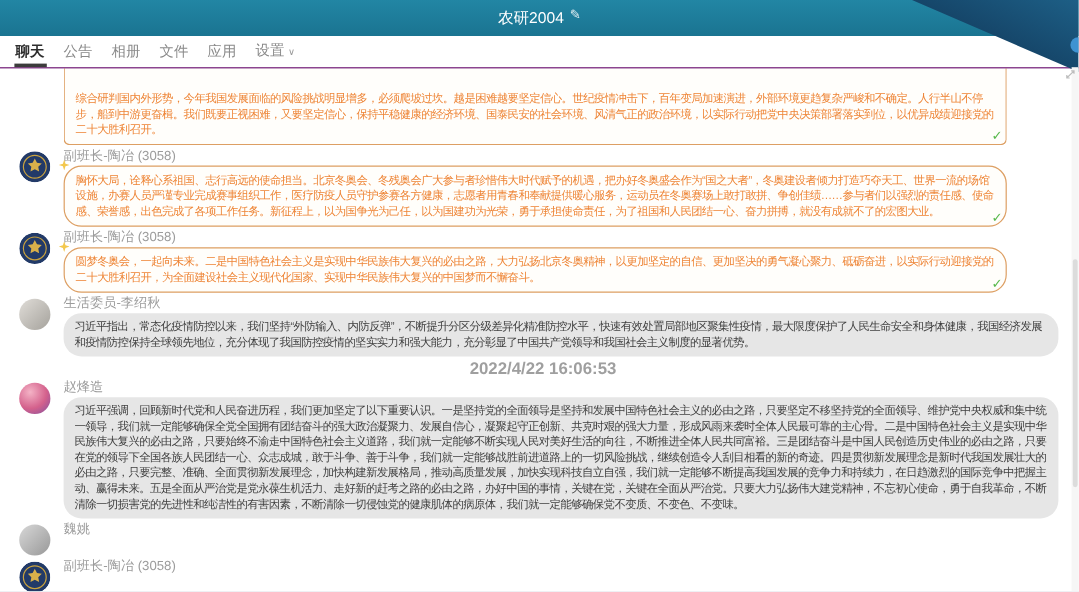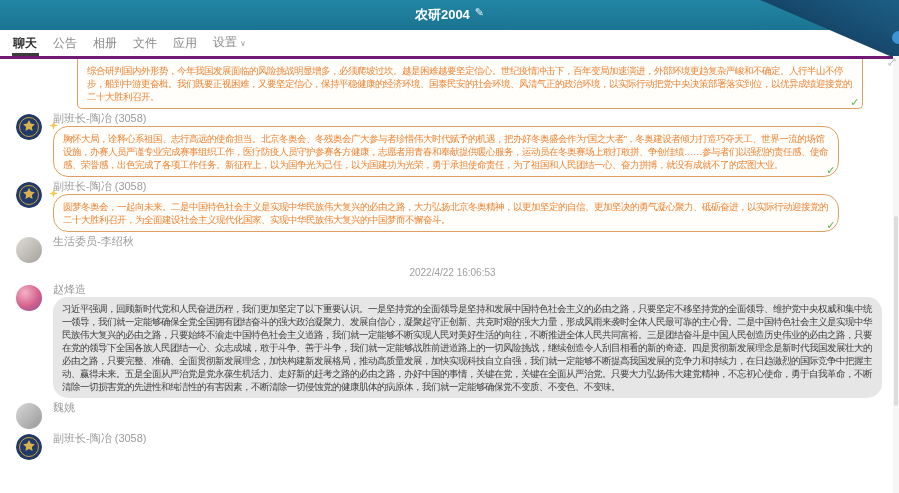--- a/index.html
+++ b/index.html
@@ -4,32 +4,32 @@
 <style>
   * { margin:0; padding:0; box-sizing:content-box; }
   html,body { background:#dfe3e8; }
   body { font-family:"Liberation Sans","DejaVu Sans",sans-serif; }
   .screen { position:relative; width:899px; height:493px; background:#fff; overflow:hidden; }
 
   
   .titlebar { position:absolute; top:0; left:0; right:0; height:30px;
               background:linear-gradient(180deg,#2286a4,#1a7491); z-index:2;
               display:flex; align-items:center; justify-content:center; }
-  .title-wrap { display:flex; gap:5px; color:#fff; font-size:13px;font-weight:bold; }
+  .title-wrap { display:flex; gap:5px; color:#fff; font-size:13px; }
   .pencil { font-size:11px; color:#e8f2f6; cursor:pointer; }
 
   
   .corner { position:absolute; top:0; left:760px; width:139px; height:60px; z-index:5;
             background:linear-gradient(205deg,#1d5f86 0%,#123a5c 75%);
             clip-path:polygon(0 0,100% 0,100% 100%); }
 
   
   .tabbar { position:absolute; top:30px; left:0; right:0; height:26px; background:#fff;
             display:flex; align-items:center; padding-left:13px; gap:16px;
-            border-bottom:3px solid #701a75; z-index:3; }
+            border-bottom:1px solid #701a75; z-index:3; }
   .tab { font-size:12px; color:#8a8a8a; cursor:pointer; position:relative; line-height:26px; }
   .tab.active { color:#2e2e2e; font-weight:bold; }
   .tab.active::after { content:""; position:absolute; left:-1px; bottom:0; width:27px; height:3px; background:#3c3c3c; }
   .chev { font-size:8px; color:#9a9a9a; margin-left:3px; }
 
   .edge-widget { position:absolute; top:31px; right:0; width:7px; height:13px;
                  background:#3f93d2; border-radius:7px 0 0 7px; z-index:7; cursor:pointer; }
   .expand-ic { position:absolute; top:58px; right:3px; z-index:7; cursor:pointer; }
 
   
@@ -45,28 +45,28 @@
   .avatar.photo2 { background:linear-gradient(135deg,#d8d8d8,#989898); }
   .avatar.colorful { background:radial-gradient(circle at 35% 30%,#f4b3c6,#d4618c 55%,#7e4fa0); }
   .avatar-spacer { width:37px; flex:none; }
   .mbody { flex:1; min-width:0; }
   .sender { font-size:11px; color:#9c9c9c; line-height:12px; margin-bottom:2px; }
 
   .bubble { position:relative; border-radius:15px; padding:5px 9px;
             font-size:9.5px; line-height:13px; letter-spacing:-0.5px; cursor:default; }
   .bubble.orange { border:1px solid #dd9f63; background:#fffefb; color:#ee8435; width:766px; }
   .bubble.gray { background:#e6e6e6; color:#3f3f3f; max-width:811px; display:inline-block; }
-  .bubble.clipped { border-top:none; border-radius:0 0 5px 5px; padding-top:4px; overflow:hidden;margin-left:24px; }
+  .bubble.clipped { border-top:none; border-radius:0 0 5px 5px; padding-top:16px; overflow:hidden; }
   .bubble.clipped .btext { margin-top:-9px; }
   .btext { display:block; white-space:pre-line; }
   .check { position:absolute; right:3px; bottom:-1px; color:#58b94c; font-size:11px; font-weight:bold; }
   .star { position:absolute; left:-5px; top:-6px; width:9px; height:9px; background:#f3c84e;
           clip-path:polygon(50% 0,62% 38%,100% 50%,62% 62%,50% 100%,38% 62%,0 50%,38% 38%); }
 
-  .timestamp { text-align:center; font-size:10px; color:#9f9f9f; margin:4px 0 4px; line-height:12px; }
+  .timestamp { text-align:center; font-size:14px; color:#9f9f9f; margin:4px 0 4px; line-height:12px;font-weight:bold; }
 </style>
 </head>
 <body>
 
 <div class="screen">
 
   <div class="titlebar">
     <div class="title-wrap">
       <span>农研2004</span>
       <span class="pencil">✎</span>
@@ -138,20 +138,23 @@
           <span class="btext">圆梦冬奥会，一起向未来。二是中国特色社会主义是实现中华民族伟大复兴的必由之路，大力弘扬北京冬奥精神，以更加坚定的自信、更加坚决的勇气凝心聚力、砥砺奋进，以实际行动迎接党的二十大胜利召开，为全面建设社会主义现代化国家、实现中华民族伟大复兴的中国梦而不懈奋斗。</span>
           <span class="check">✓</span>
         </div>
       </div>
     </div>
 
     <div class="msg">
       <div class="avatar photo1"></div>
       <div class="mbody">
         <div class="sender">生活委员-李绍秋</div>
+        <div class="bubble gray">
+          <span class="btext">习近平指出，常态化疫情防控以来，我们坚持“外防输入、内防反弹”，不断提升分区分级差异化精准防控水平，快速有效处置局部地区聚集性疫情，最大限度保护了人民生命安全和身体健康，我国经济发展和疫情防控保持全球领先地位，充分体现了我国防控疫情的坚实实力和强大能力，充分彰显了中国共产党领导和我国社会主义制度的显著优势。</span>
+        </div>
       </div>
     </div>
 
     <div class="timestamp">2022/4/22 16:06:53</div>
 
     <div class="msg">
       <div class="avatar colorful"></div>
       <div class="mbody">
         <div class="sender">赵烽造</div>
         <div class="bubble gray">

